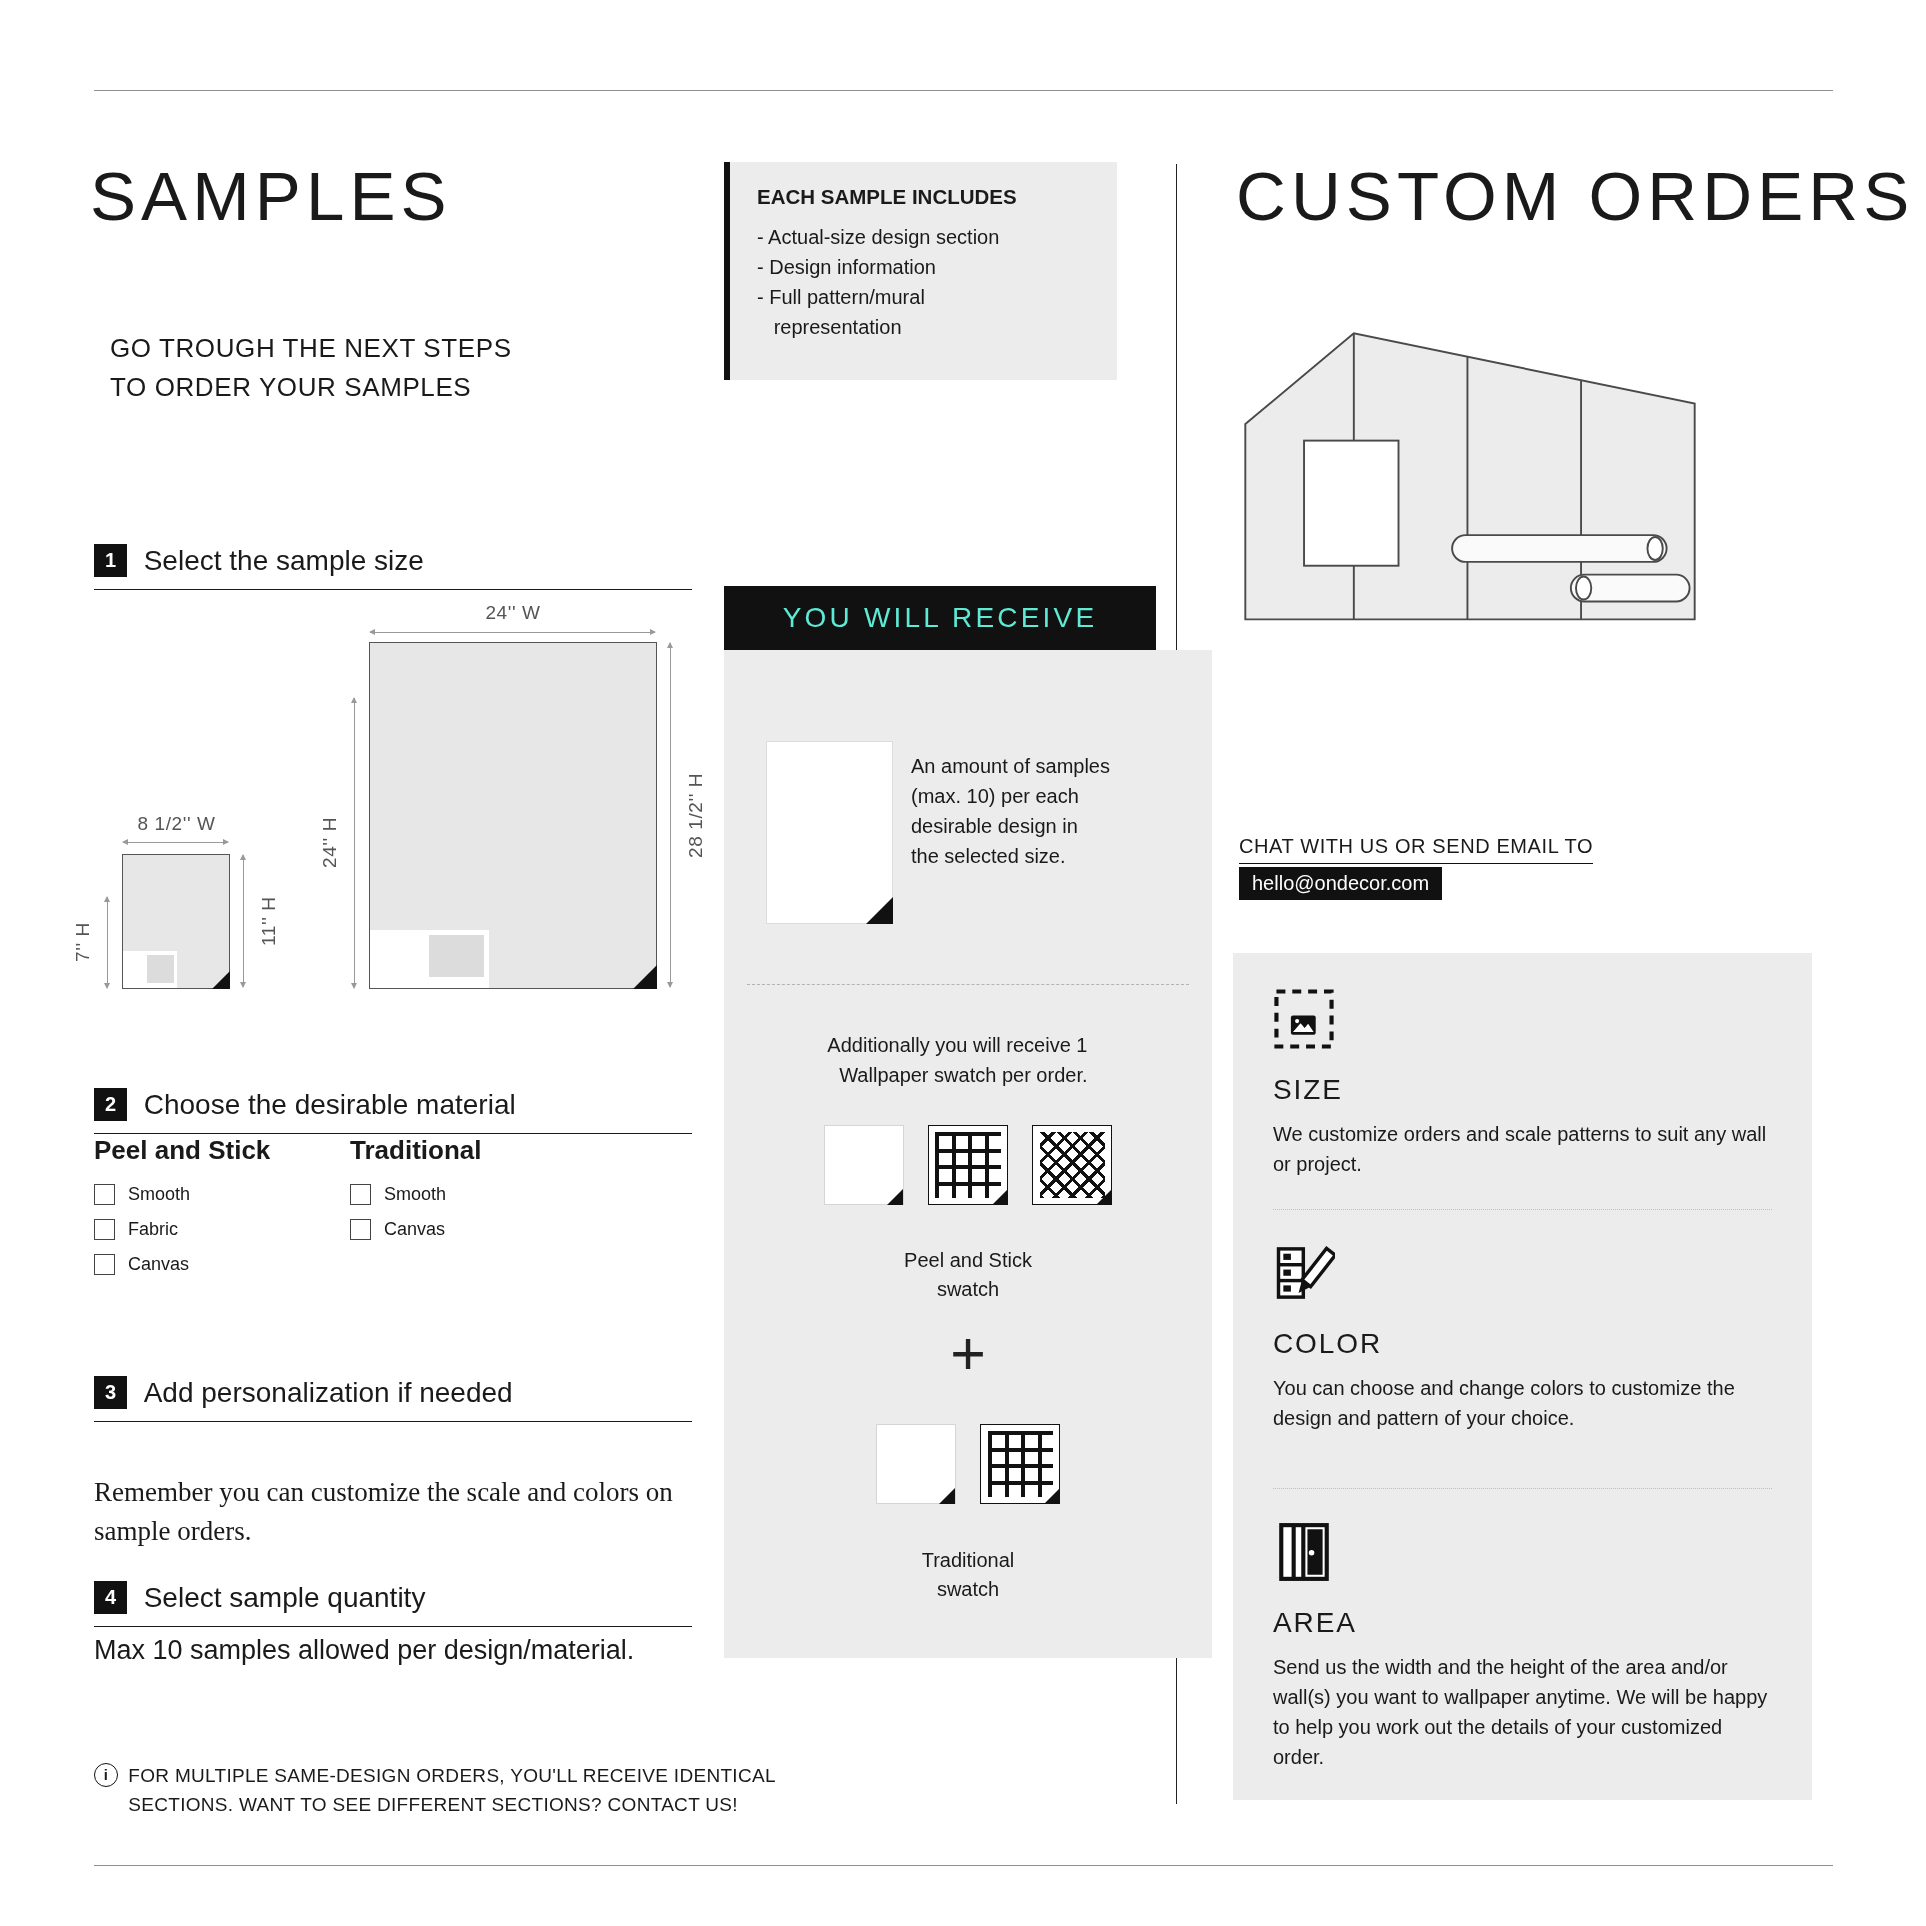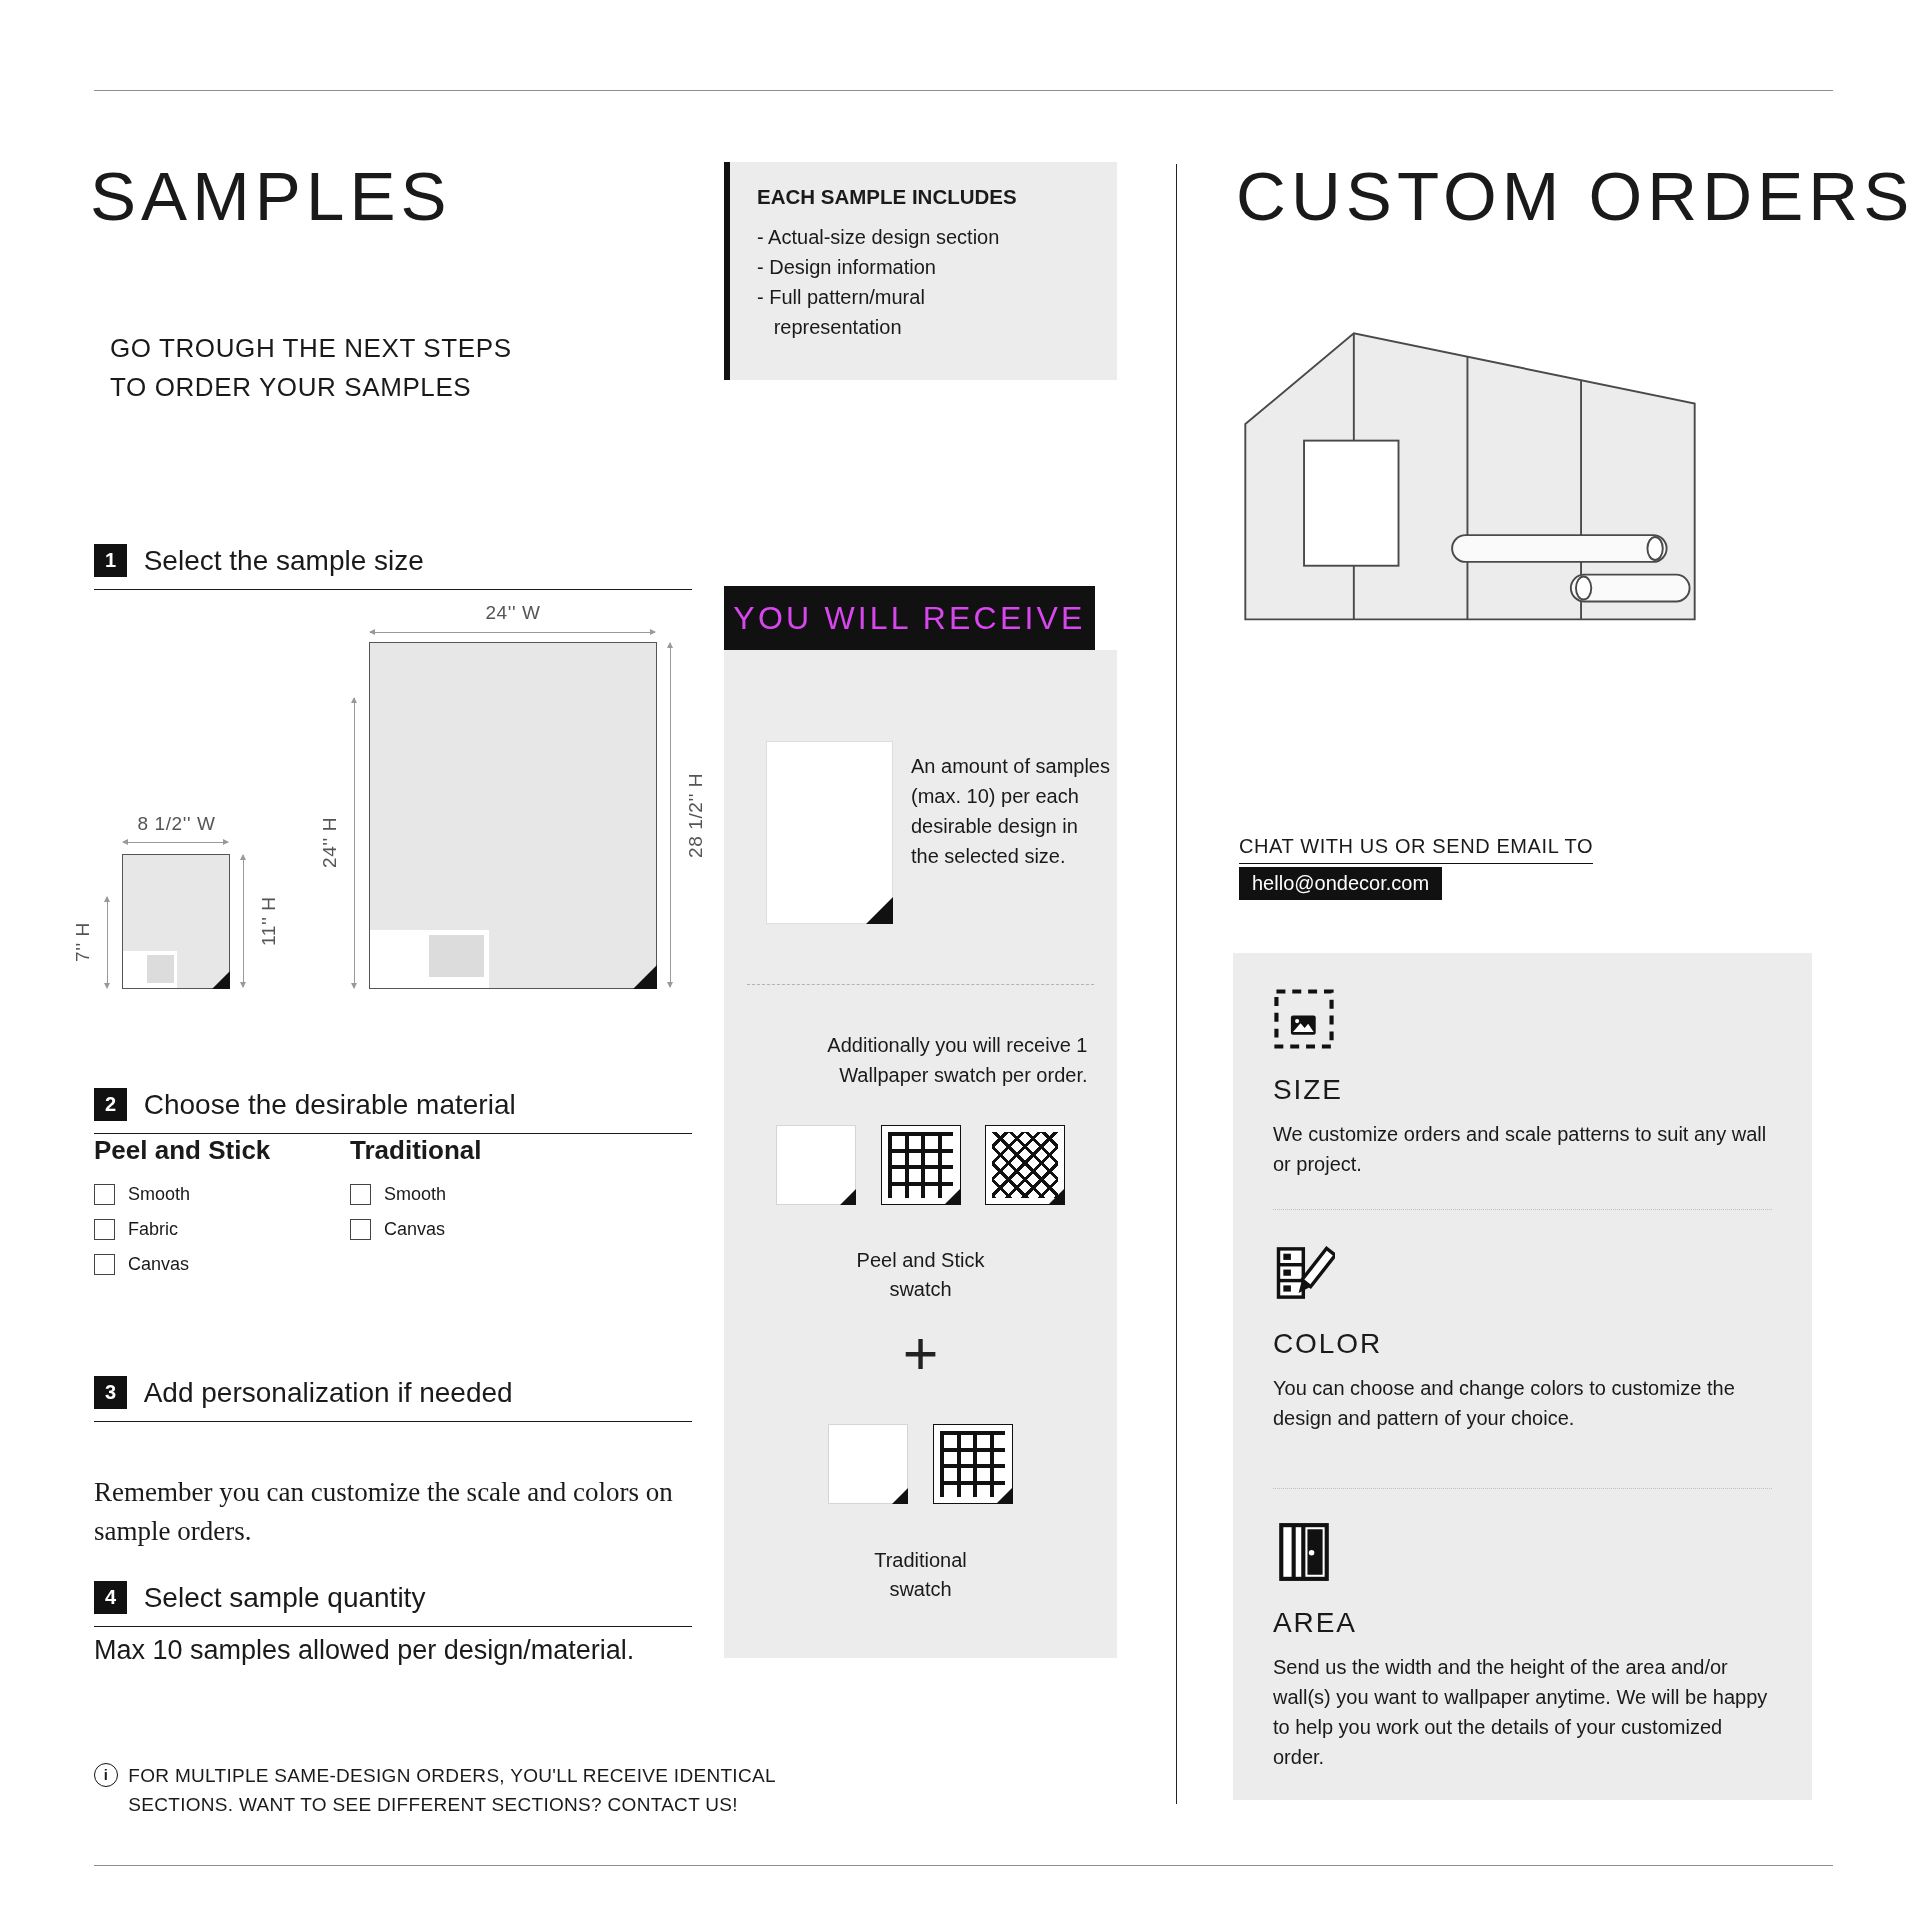--- a/index.html
+++ b/index.html
@@ -60,22 +60,22 @@
 
   .body-text{position:absolute;left:94px;font-size:27px;line-height:1.45;margin:0;}
   #step3-text{top:1473px;width:604px;font-family:Liberation Serif, serif;}
   #step4-text{top:1631px;width:629px;}
 
   #footnote{position:absolute;left:94px;top:1762px;width:835px;display:flex;gap:10.3px;font-size:19px;line-height:1.5;letter-spacing:0.3px;}
   .info-circle{width:22px;height:22px;border:1.9px solid #111;border-radius:50%;display:flex;align-items:center;justify-content:center;font-size:14.8px;font-weight:bold;flex:0 0 auto;margin-top:1.3px;}
   #footnote .fn-text{white-space:pre-line;}
 
   
-  #receive-header{position:absolute;left:724px;top:586px;width:371px;height:64px;background:#111;color:#d946ef;font-size:32px;letter-spacing:3.2px;display:flex;align-items:center;justify-content:center;}
-  #receive-panel{position:absolute;left:724px;top:650px;width:393px;height:1008px;background:#ececec;}
+  #receive-header{position:absolute;left:724px;top:586px;width:432px;height:64px;background:#111;color:#5eead4;font-size:28px;letter-spacing:3.2px;display:flex;align-items:center;justify-content:center;}
+  #receive-panel{position:absolute;left:724px;top:650px;width:464px;height:1008px;background:#ececec;padding-left:24px;}
   .sample-sheet{position:absolute;left:42px;top:91px;width:125px;height:181px;background:#fff;border:0.6px solid #ddd;}
   #receive-text{position:absolute;left:187px;top:101px;width:199px;font-size:20px;line-height:1.5;}
   .dashed-sep{position:absolute;left:23px;right:23px;top:334px;border-top:1.3px dashed #b3b3b3;}
   #additional-text{position:absolute;left:29.5px;top:380px;width:334px;text-align:right;font-size:20px;line-height:1.5;}
   .swatch-row{position:absolute;left:0;width:100%;display:flex;justify-content:center;gap:24.4px;}
   #swatch-row-1{top:475px;} #swatch-row-2{top:774px;}
   .swatch{position:relative;width:80px;height:80px;background:#fff;box-sizing:border-box;}
   .swatch.plain{border:0.6px solid #d5d5d5;}
   .swatch.grid,.swatch.hatch{border:1.9px solid #111;}
   .pattern{position:absolute;inset:6.4px;}

